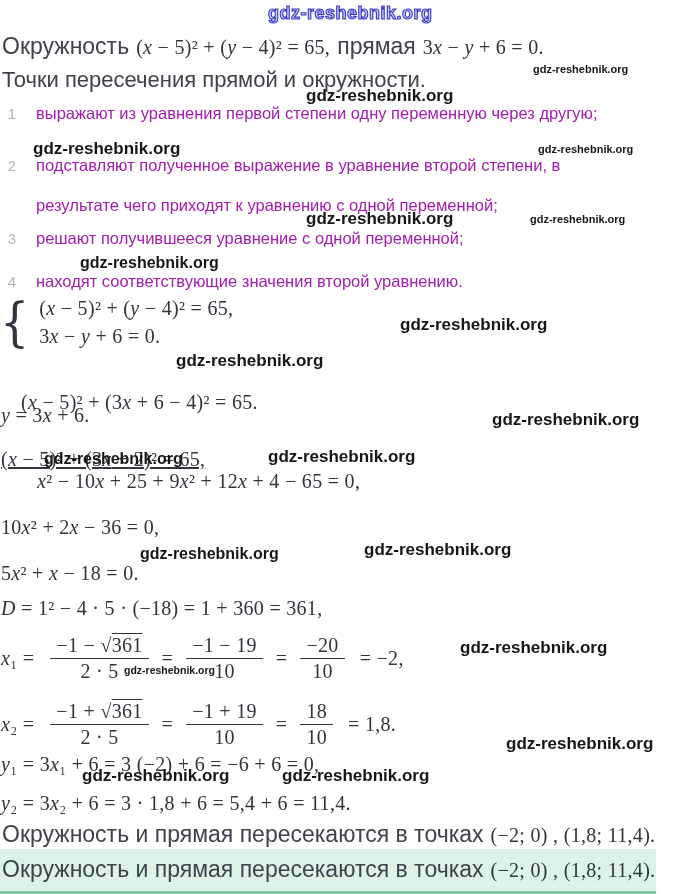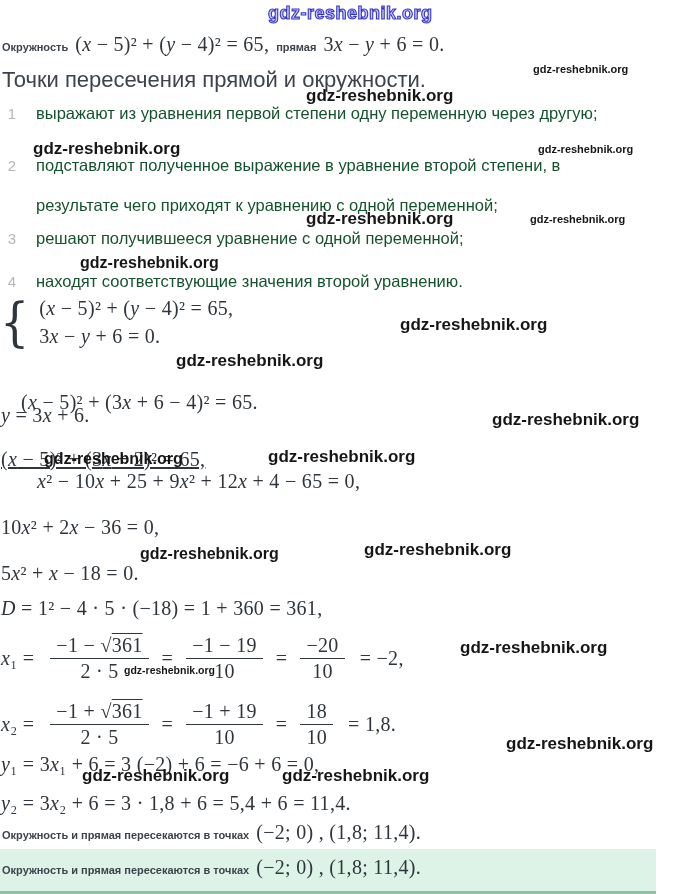--- a/index.html
+++ b/index.html
@@ -10,28 +10,28 @@
   .sans { font-family:"Liberation Sans", sans-serif; color:#3d434c; }
   .math { font-family:"Liberation Serif", serif; color:#2f353c; letter-spacing:0.3px; }
   .math i { font-style:italic; }
 
   .abs { position:absolute; }
   .text-line { position:absolute; left:2px; font-size:22px; color:#3d434c; white-space:nowrap; }
   .eq { position:absolute; left:1px; font-size:20px; white-space:nowrap; }
 
   
   .mixed { display:flex; align-items:baseline; white-space:nowrap; }
-  .mixed .sans { font-size:11px; font-weight:700; }
+  .mixed .sans { font-size:23px; font-weight:400; }
   .mixed .math { font-size:20px; }
   .mixed .gap { width:7px; }
 
   
   .li { position:absolute; left:0; display:flex; align-items:flex-start; font-size:16.5px; }
   .li .num { width:24px; text-align:center; color:#b3b6bb; font-size:15px; padding-top:1px; flex:none; }
-  .li .txt { margin-left:12px; color:#14532d; white-space:nowrap; }
+  .li .txt { margin-left:12px; color:#a21caf; white-space:nowrap; }
   .li.cont .txt { margin-left:36px; }
 
   
   .system { position:absolute; display:flex; align-items:center; }
   .brace { font-family:"DejaVu Serif", serif; font-size:46px; font-weight:400; color:#2f353c;
            transform:scaleY(1.15); line-height:50px; }
   .sys-rows { margin-left:10px; }
   .sys-rows .math { display:block; font-size:20px; line-height:28px; }
 
   

